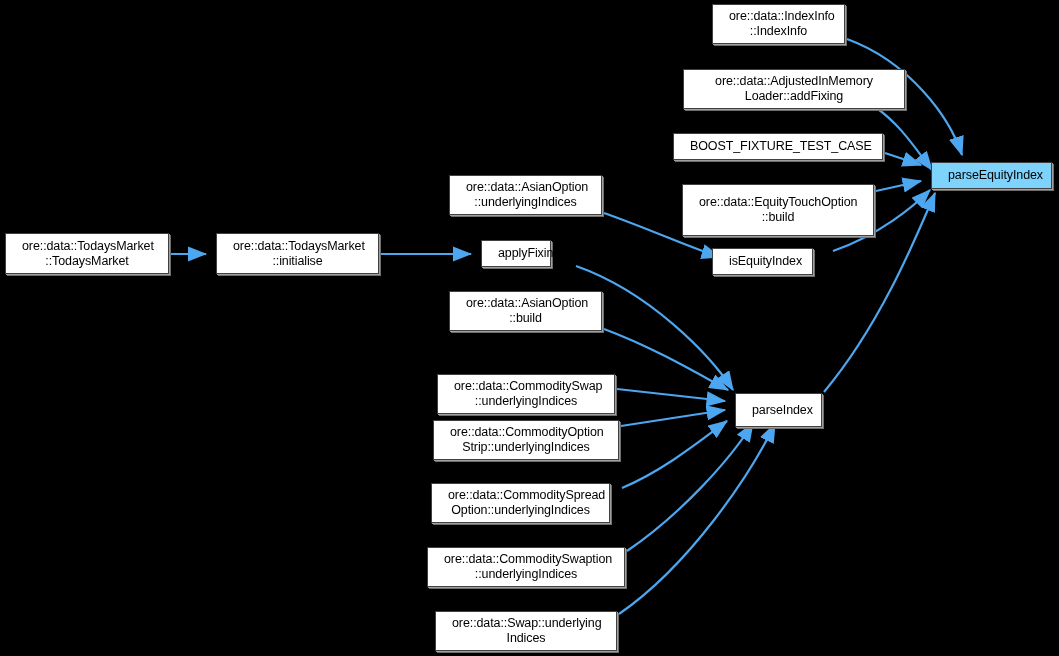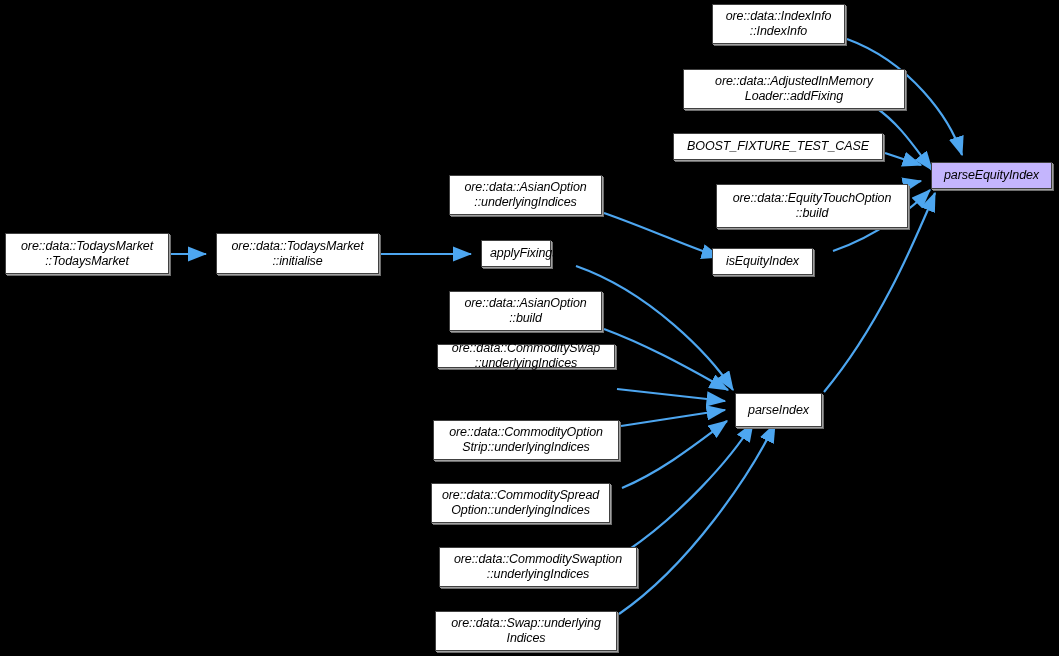--- a/index.html
+++ b/index.html
@@ -34,28 +34,27 @@
     justify-content: center;
     text-align: center;
     color: #000000;
     font-size: 12.5px;
     line-height: 15px;
     letter-spacing: -0.1px;
     white-space: pre-line;
     z-index: 5;
   }
   .node.highlight {
-    background: #c4b5fd;
+    background: #7dd3fc;
   }
   .node-label {
     display: block;
     width: 100%;
-    padding: 0 8px;
+    padding: 0 16px;
     box-sizing: border-box;
-    font-style: italic;
   }
 </style>
 </head>
 <body>
 
 <div id="graph-root">
 
   <svg id="edge-layer" viewBox="0 0 1059 656" xmlns="http://www.w3.org/2000/svg">
     <defs>
       <marker id="arrowhead" markerWidth="9" markerHeight="7" refX="8.4" refY="3.5" orient="auto" markerUnits="strokeWidth">
@@ -85,35 +84,35 @@
   <div id="node-group">
       <div class="node" style="left: 5px; top: 233px; width: 164px; height: 41px;"><span class="node-label">ore::data::TodaysMarket
 ::TodaysMarket</span></div>
       <div class="node" style="left: 216px; top: 233px; width: 163px; height: 41px;"><span class="node-label">ore::data::TodaysMarket
 ::initialise</span></div>
       <div class="node" style="left: 449px; top: 175px; width: 153px; height: 40px;"><span class="node-label">ore::data::AsianOption
 ::underlyingIndices</span></div>
       <div class="node" style="left: 481px; top: 240px; width: 70px; height: 27px;"><span class="node-label">applyFixings</span></div>
       <div class="node" style="left: 449px; top: 291px; width: 153px; height: 40px;"><span class="node-label">ore::data::AsianOption
 ::build</span></div>
-      <div class="node" style="left: 437px; top: 344px; width: 178px; height: 24px;"><span class="node-label">ore::data::CommoditySwap
+      <div class="node" style="left: 437px; top: 374px; width: 178px; height: 40px;"><span class="node-label">ore::data::CommoditySwap
 ::underlyingIndices</span></div>
       <div class="node" style="left: 433px; top: 420px; width: 186px; height: 40px; justify-content: flex-end;"><span class="node-label">ore::data::CommodityOption
 Strip::underlyingIndices</span></div>
       <div class="node" style="left: 431px; top: 483px; width: 179px; height: 40px;"><span class="node-label">ore::data::CommoditySpread
 Option::underlyingIndices</span></div>
-      <div class="node" style="left: 427px; top: 547px; width: 198px; height: 40px; margin-left: 12px;"><span class="node-label">ore::data::CommoditySwaption
+      <div class="node" style="left: 427px; top: 547px; width: 198px; height: 40px;"><span class="node-label">ore::data::CommoditySwaption
 ::underlyingIndices</span></div>
       <div class="node" style="left: 435px; top: 611px; width: 182px; height: 40px;"><span class="node-label">ore::data::Swap::underlying
 Indices</span></div>
       <div class="node" style="left: 712px; top: 4px; width: 133px; height: 40px;"><span class="node-label">ore::data::IndexInfo
 ::IndexInfo</span></div>
       <div class="node" style="left: 683px; top: 69px; width: 222px; height: 40px;"><span class="node-label">ore::data::AdjustedInMemory
 Loader::addFixing</span></div>
       <div class="node" style="left: 673px; top: 133px; width: 210px; height: 27px;"><span class="node-label">BOOST_FIXTURE_TEST_CASE</span></div>
-      <div class="node" style="left: 682px; top: 184px; width: 192px; height: 44px; margin-left: 34px;"><span class="node-label">ore::data::EquityTouchOption
+      <div class="node" style="left: 682px; top: 184px; width: 192px; height: 52px;"><span class="node-label">ore::data::EquityTouchOption
 ::build</span></div>
       <div class="node" style="left: 712px; top: 248px; width: 101px; height: 27px;"><span class="node-label">isEquityIndex</span></div>
       <div class="node" style="left: 735px; top: 393px; width: 87px; height: 34px;"><span class="node-label">parseIndex</span></div>
       <div class="node highlight" style="left: 931px; top: 162px; width: 121px; height: 27px;"><span class="node-label">parseEquityIndex</span></div>
     </div>
 
 </div>
 
 </body></html>

